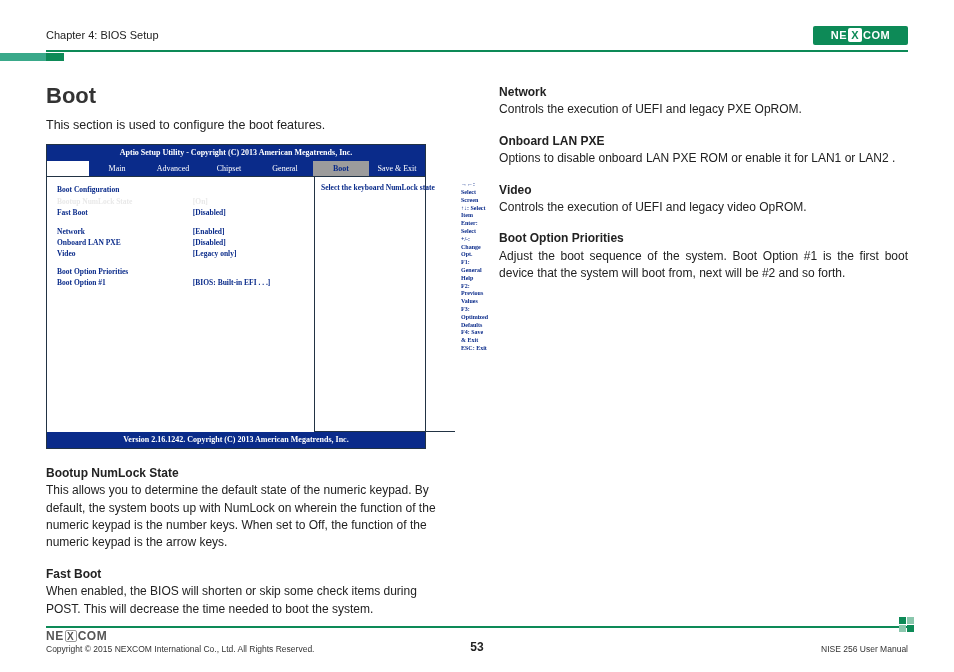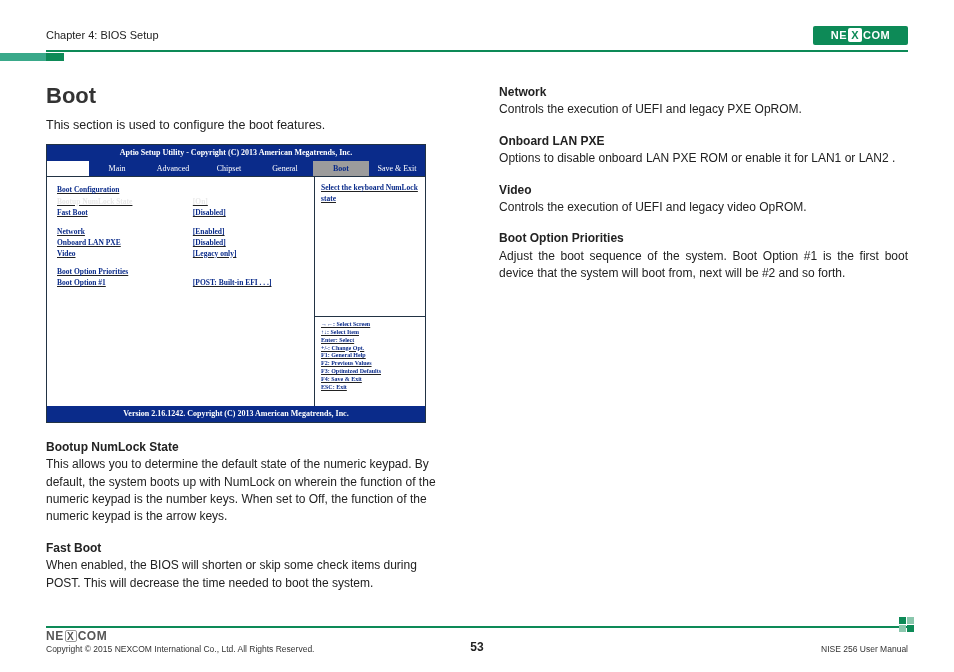--- a/index.html
+++ b/index.html
@@ -25,23 +25,23 @@
   .para { margin-bottom: 14px; }
   .para .bold { font-weight: 700; display: block; }
 
   
   .bios { width: 380px; border: 1px solid #234; font-family: "Times New Roman", serif; font-size: 7.5px; }
   .bios-title { background: #0a2b8a; color: #fff; text-align: center; font-weight: 700; padding: 2px 0; font-size: 8px; }
   .tabs { display: flex; background: #0a2b8a; color: #fff; font-size: 8px; margin-left: 42px; }
   .tabs > div { padding: 2px 0; text-align: center; }
   .tabs .t { flex: 1; }
   .tabs .active { background: #9c9c9c; color: #0a2b8a; font-weight: 700; }
-  .bios-body { display: flex; height: 230px; background: #fff; border-top: 1px solid #234; text-decoration: underline; }
+  .bios-body { display: flex; height: 256px; background: #fff; border-top: 1px solid #234; }
   .bios-main { flex: 1; padding: 8px 10px; color: #0a2b8a; border-right: 1px solid #234; }
-  .bios-side { width: 110px; display: flex; flex-direction: column; }
+  .bios-side { width: 110px; display: flex; flex-direction: row; }
   .help-top { flex: 0 0 140px; padding: 6px 6px; font-weight: 700; color: #0a2b8a; border-bottom: 1px solid #234; }
   .help-keys { flex: 1; padding: 4px 6px; font-weight: 700; font-size: 6px; line-height: 1.3; color: #0a2b8a; }
   .bios-main .sect { font-weight: 700; color: #0a2b8a; margin-bottom: 1px; }
   .bios-main table { width: 100%; border-collapse: collapse; }
   .bios-main td { padding: 0; vertical-align: top; }
   .bios-main td.lab { width: 55%; font-weight: 700; color: #0a2b8a; }
   .bios-main td.val { font-weight: 700; color: #0a2b8a; margin-left: 40px; } 
   .bios-foot { background: #0a2b8a; color: #fff; text-align: center; font-weight: 700; padding: 2px 0; font-size: 8px; }
 
   
@@ -119,21 +119,21 @@
                 <td class="val">[Legacy only]</td>
               </tr>
               <tr>
                     <td colspan="2" style="height:8px"></td>
                   </tr>
               <tr>
                     <td colspan="2" class="sect">Boot Option Priorities</td>
                   </tr>
               <tr>
                 <td class="lab">Boot Option #1</td>
-                <td class="val">[POST: Built-in EFI . . .]</td>
+                <td class="val">[BIOS: Built-in EFI . . .]</td>
               </tr>
             </tbody>
               </table>
           </div>
           <div class="bios-side">
             <div class="help-top">Select the keyboard NumLock state</div>
             <div class="help-keys">
               <div>→←: Select Screen</div>
               <div>↑↓: Select Item</div>
               <div>Enter: Select</div>

